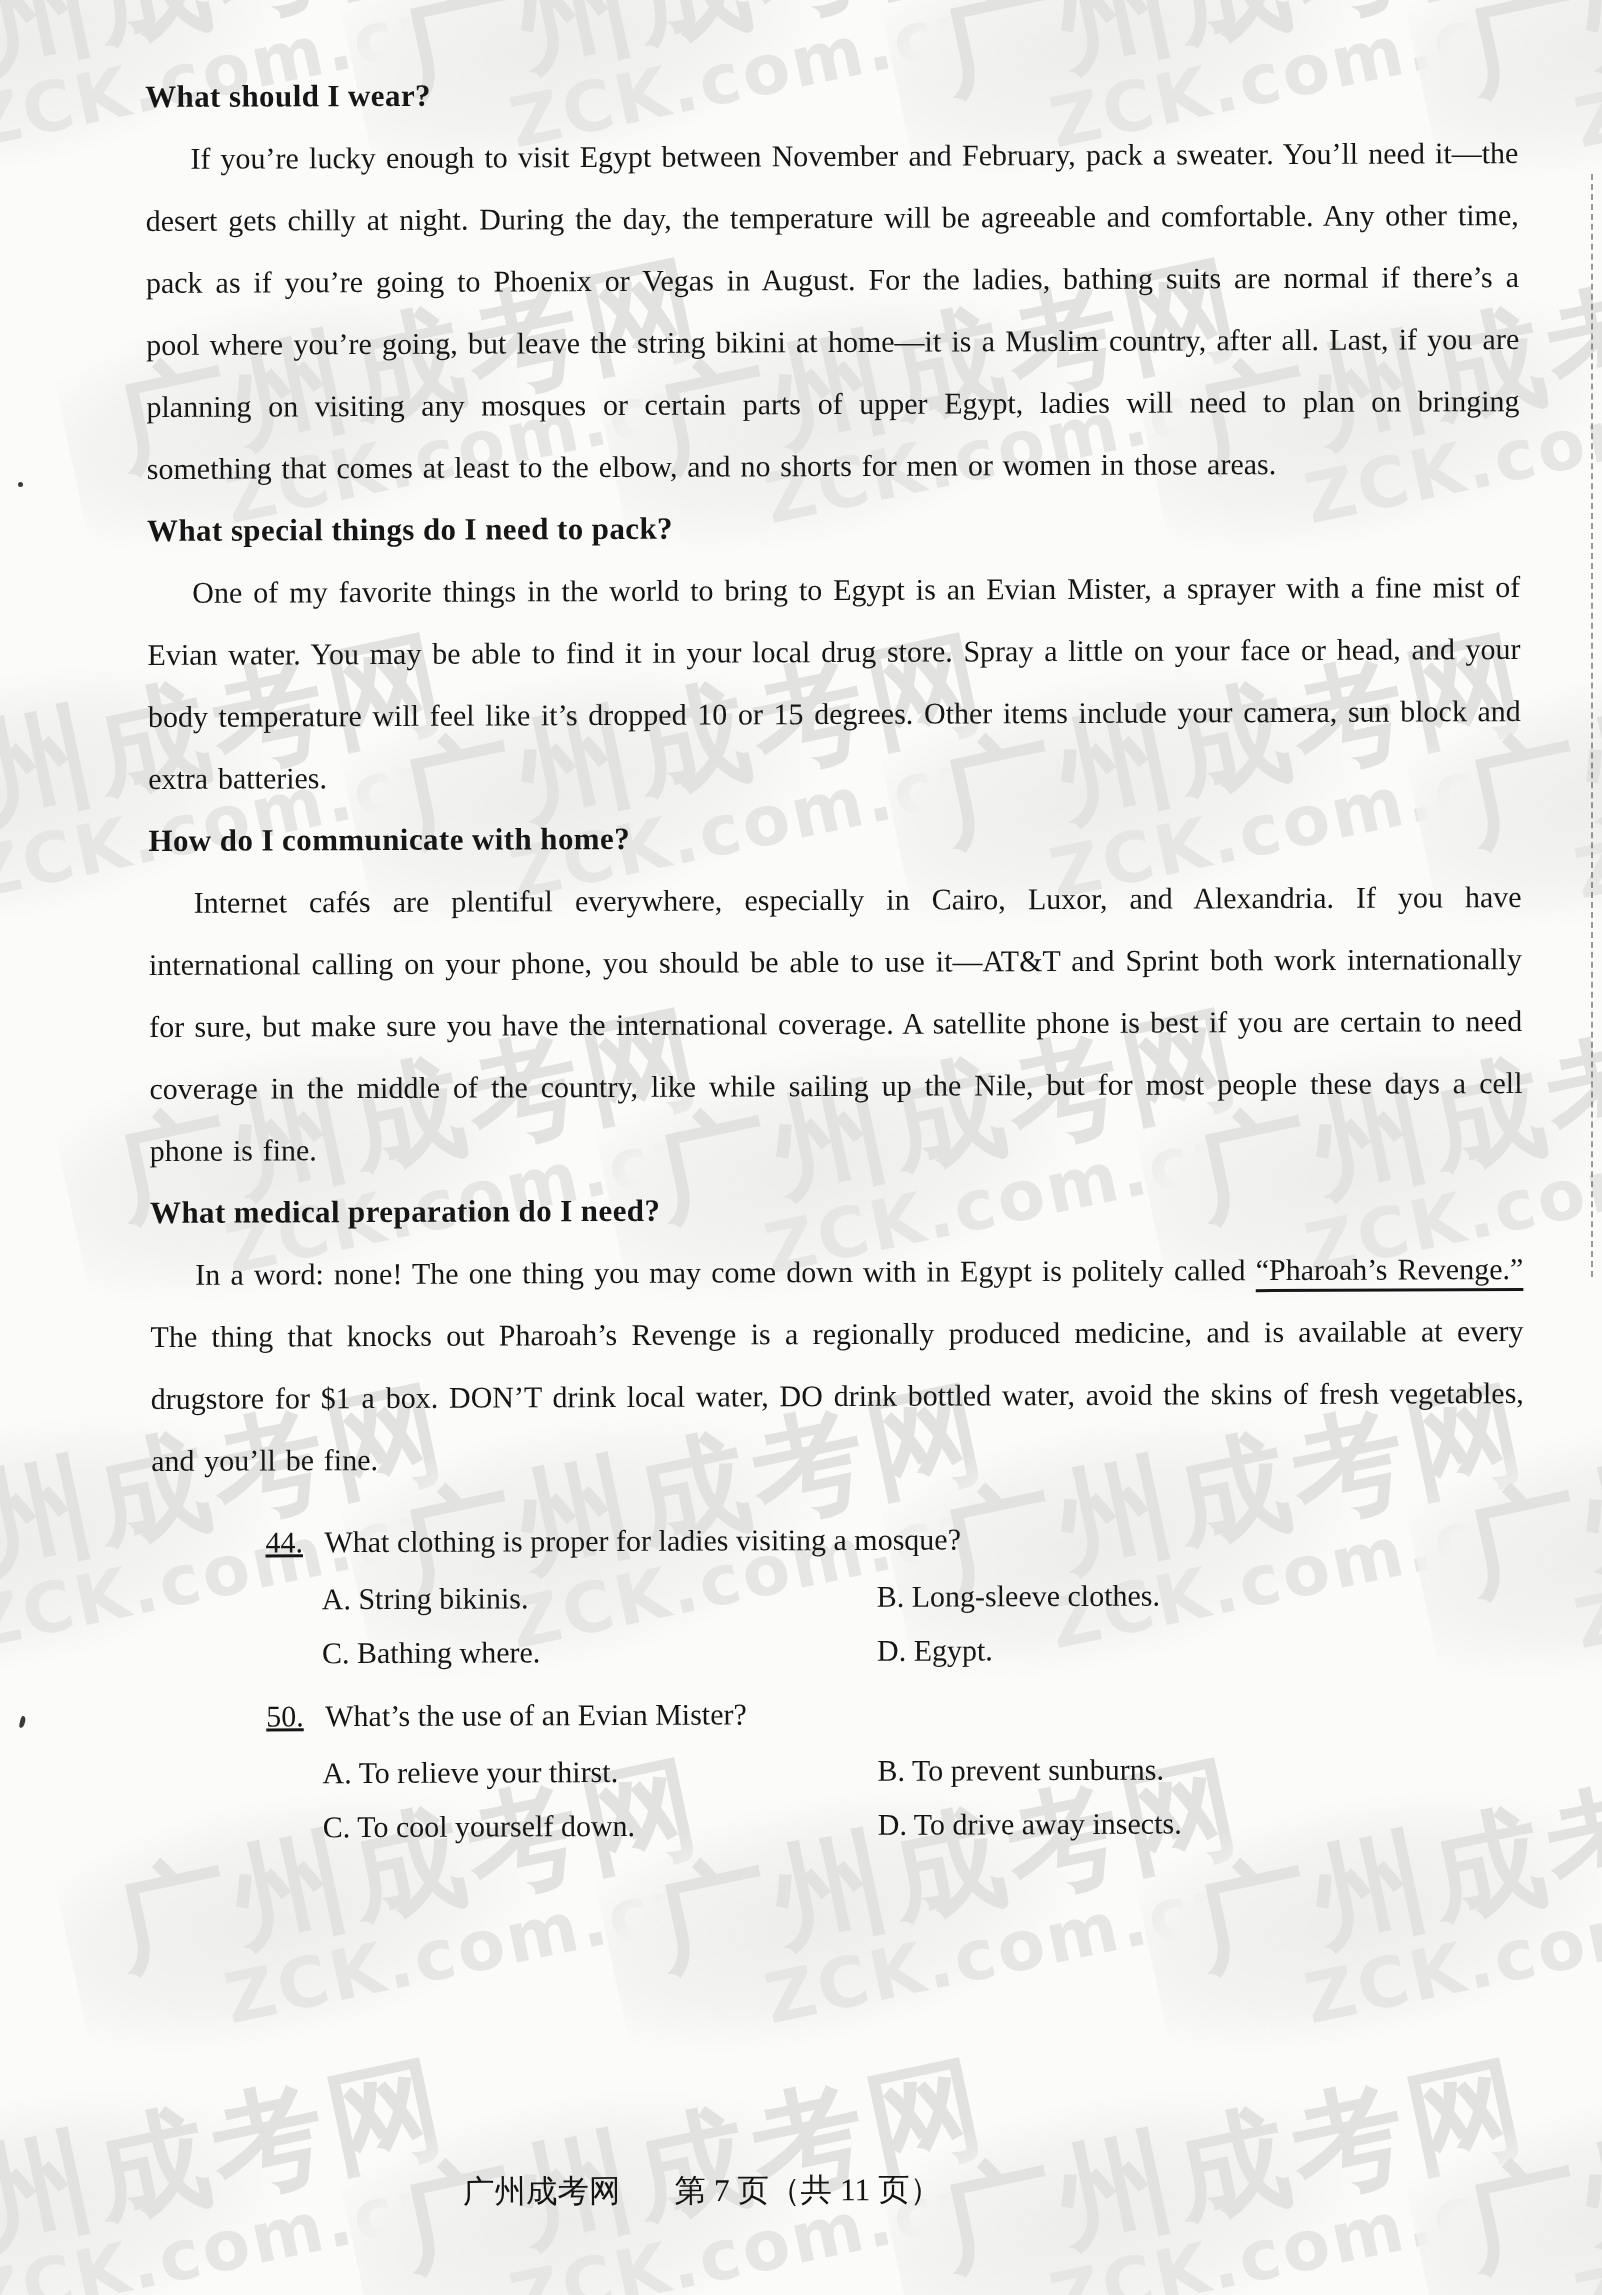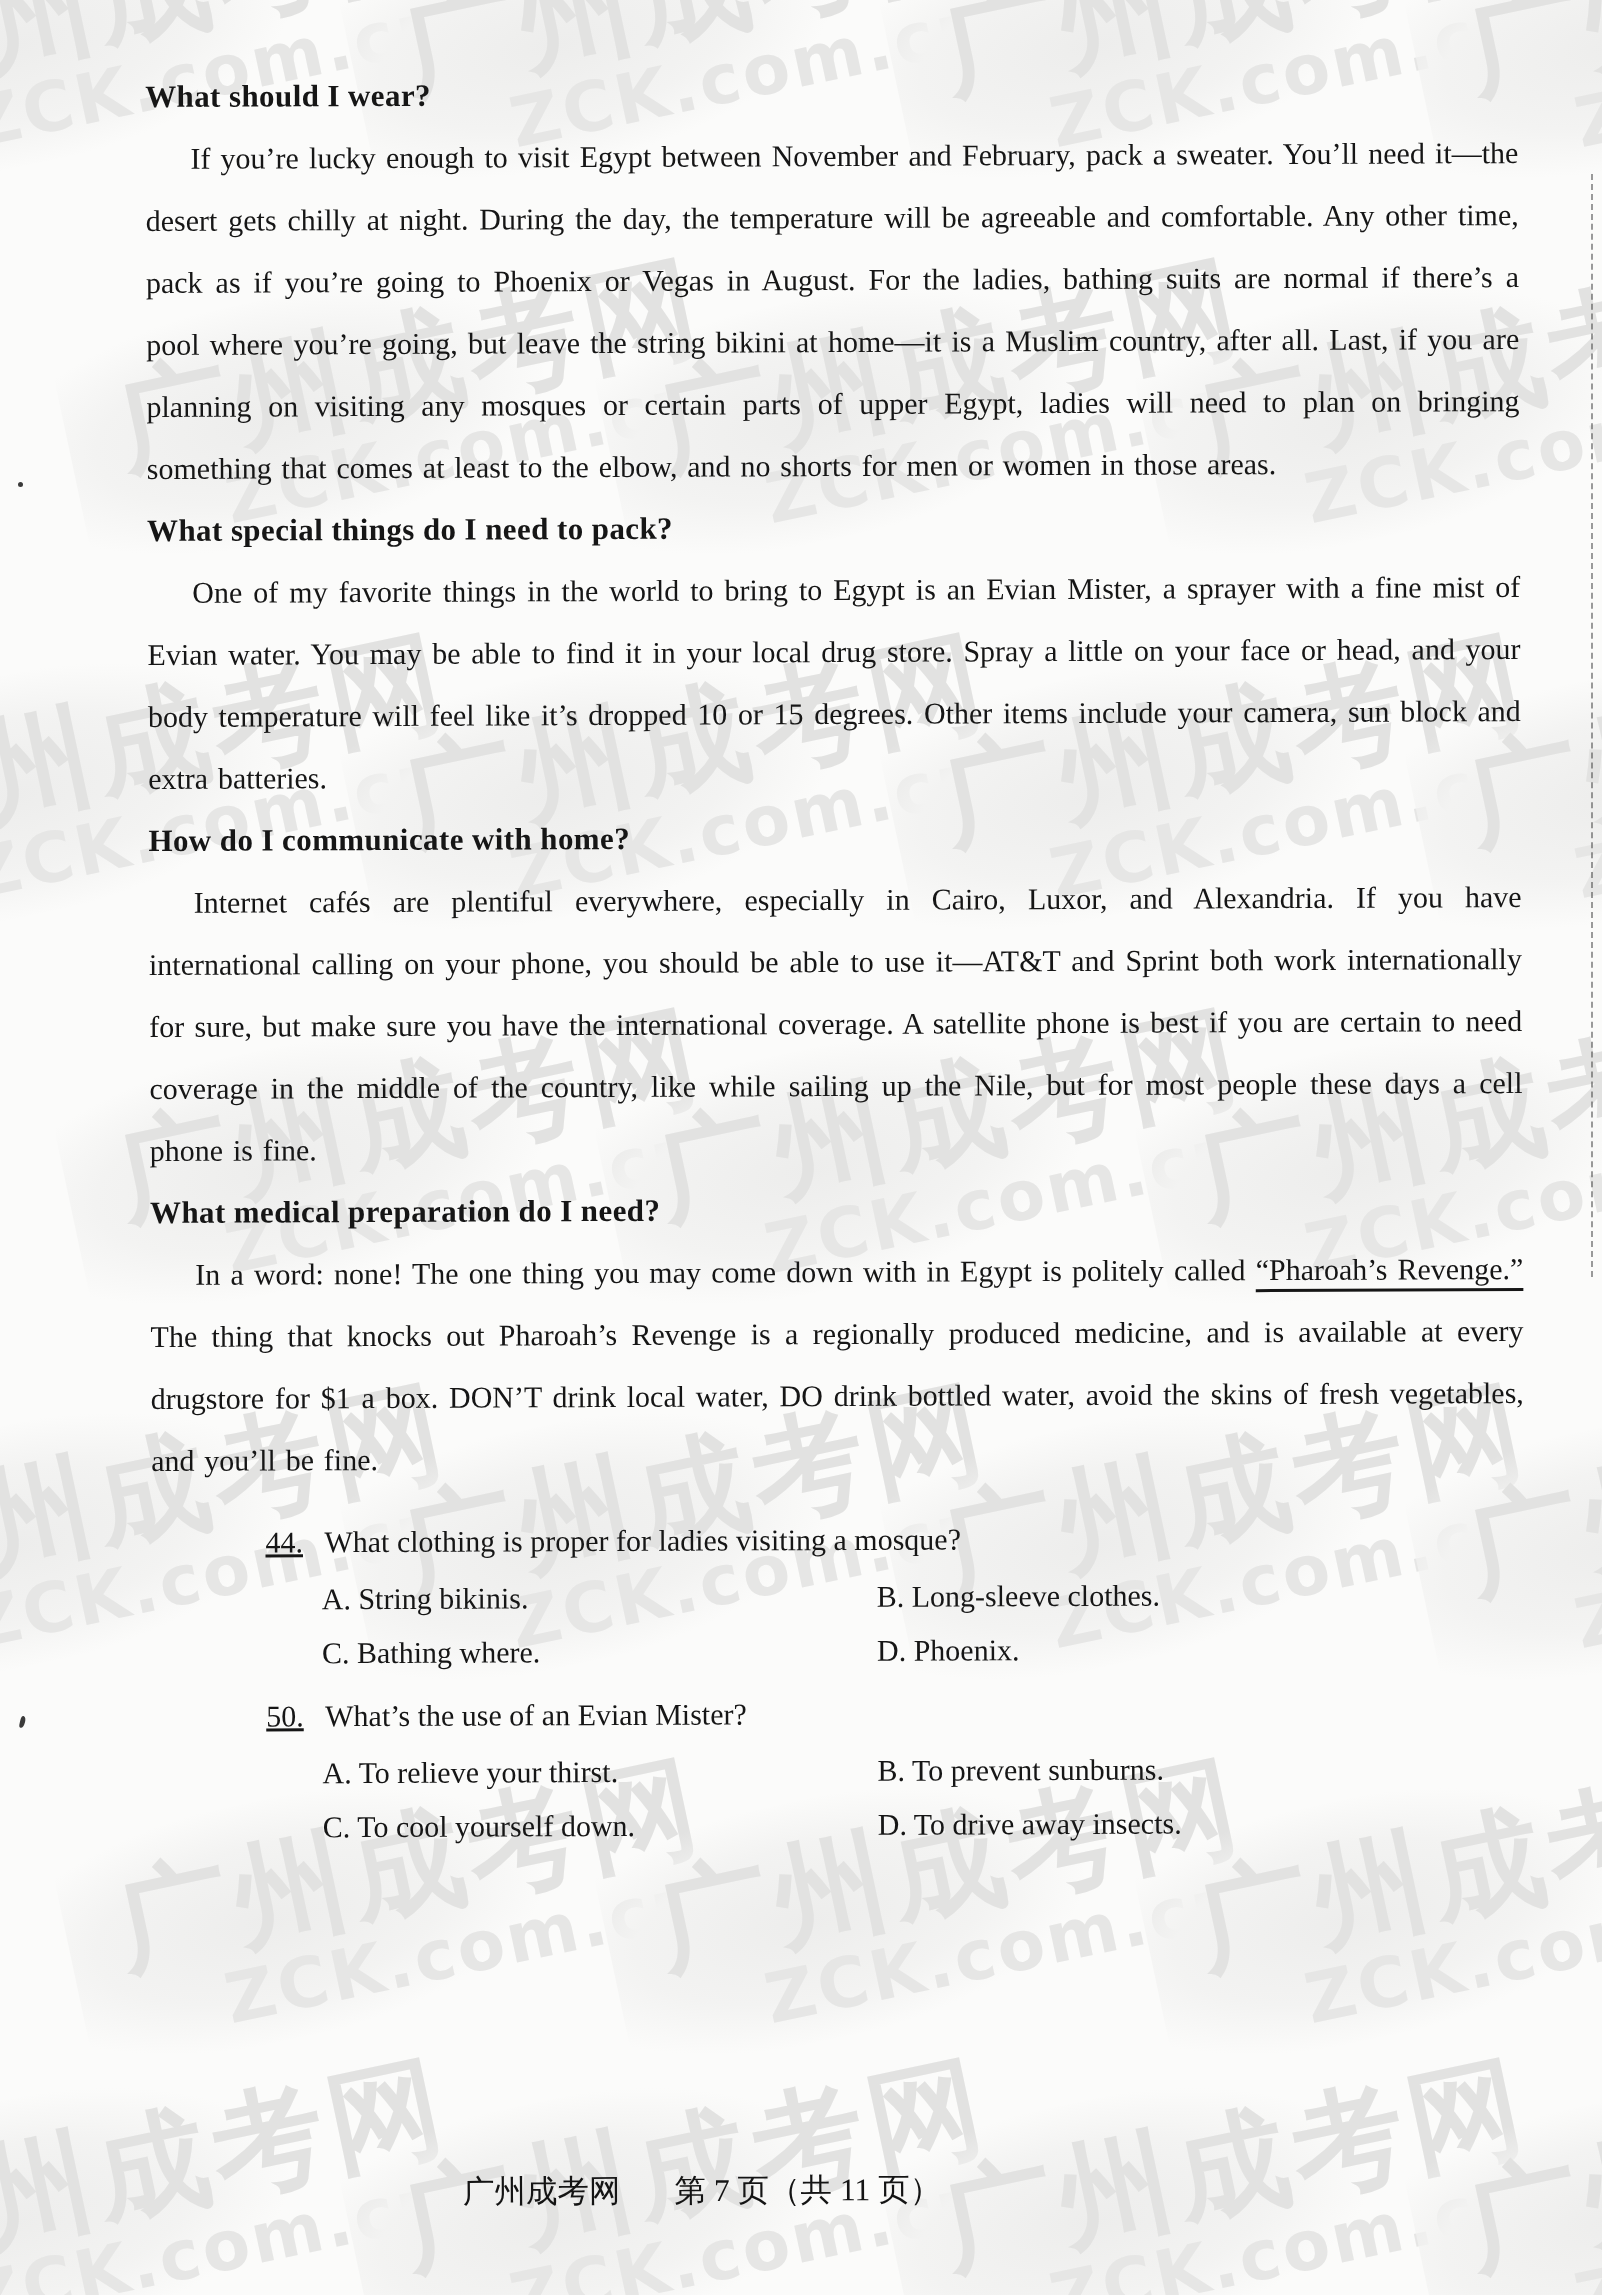--- a/index.html
+++ b/index.html
@@ -314,21 +314,21 @@
 
       <div class="q-block">
         <div class="q-line">
           <span class="q-num">44.</span>
           <span>What clothing is proper for ladies visiting a mosque?</span>
         </div>
         <div class="options">
           <div class="option"><span>A.</span> <span>String bikinis.</span></div>
           <div class="option"><span>B.</span> <span>Long-sleeve clothes.</span></div>
           <div class="option"><span>C.</span> <span>Bathing where.</span></div>
-          <div class="option"><span>D.</span> <span>Phoenix.</span></div>
+          <div class="option"><span>D.</span> <span>Egypt.</span></div>
         </div>
       </div>
 
       <div class="q-block">
         <div class="q-line">
           <span class="q-num">50.</span>
           <span>What’s the use of an Evian Mister?</span>
         </div>
         <div class="options">
           <div class="option"><span>A.</span> <span>To relieve your thirst.</span></div>

